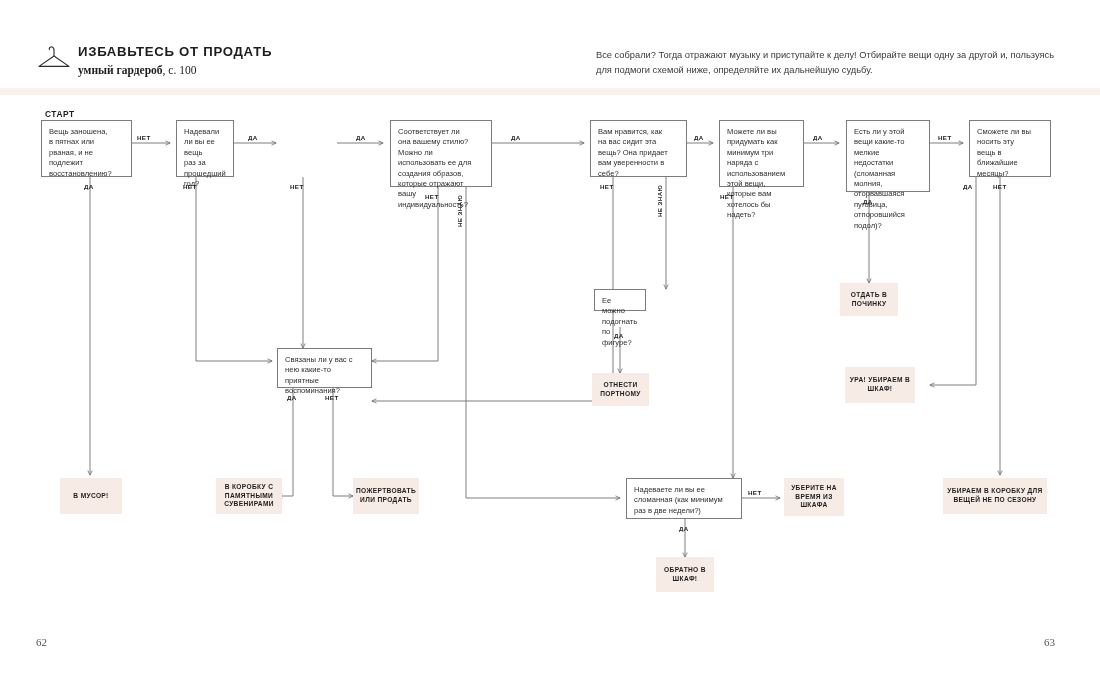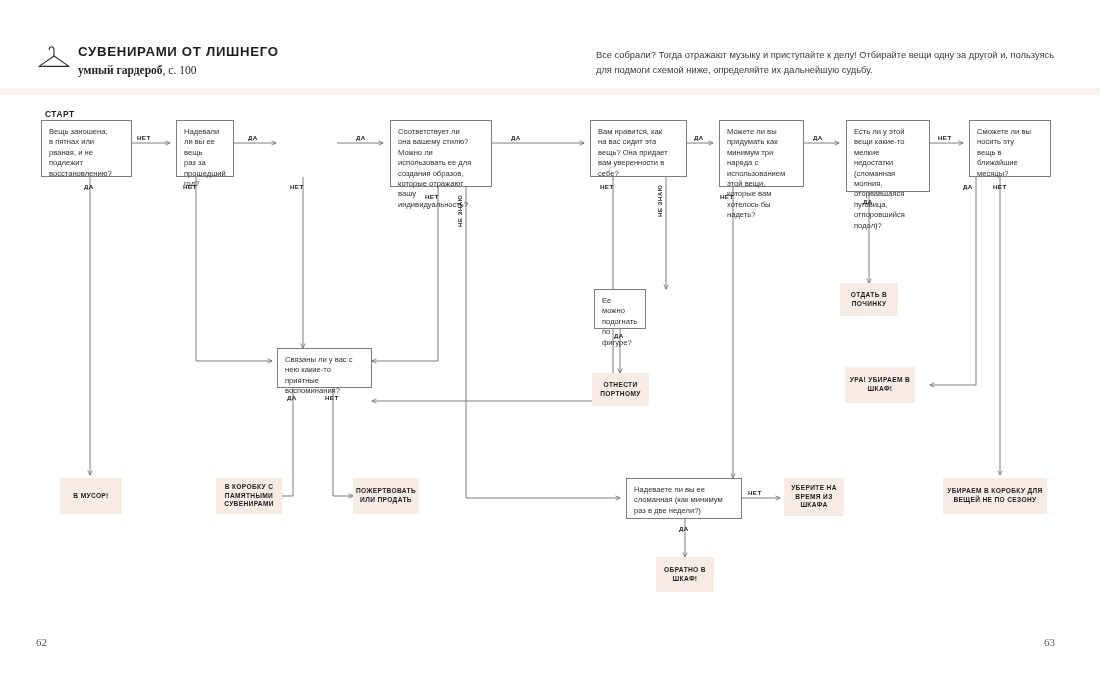--- a/index.html
+++ b/index.html
@@ -78,21 +78,21 @@
 <body>
 
 <div id="header">
 
   <svg id="hanger-icon" viewBox="0 0 36 28" fill="none" stroke="#2b2b2b" stroke-width="1.1">
     <path d="M18 12 C18 12 18 7 18 6 C18 3.4 15.8 2 14.2 3.2 C13.1 4 13.2 5.3 13.5 5.9"></path>
     <path d="M18 12 L3 22.4 L33 22.4 Z" stroke-linejoin="round"></path>
   </svg>
 
   <div id="title-block">
-    <div id="doc-title">СУВЕНИРАМИ ОТ ЛИШНЕГО</div>
+    <div id="doc-title">ИЗБАВЬТЕСЬ ОТ ПРОДАТЬ</div>
     <div id="doc-subtitle">
       <b>умный гардероб</b><span>, с. 100</span>
     </div>
   </div>
 
   <div id="intro">Все собрали? Тогда отражают музыку и приступайте к делу! Отбирайте вещи одну за другой и, пользуясь для подмоги схемой ниже, определяйте их дальнейшую судьбу.</div>
 </div>
 <div id="banner-strip"></div>
 
 <div class="folio" id="folio-left">62</div>
@@ -166,21 +166,21 @@
   <div class="node" style="left:390px; top:25px; width:102px; height:67px;">Соответствует ли она вашему стилю? Можно ли использовать ее для создания образов, которые отражают вашу индивидуальность?</div>
 
   <div class="node" style="left:590px; top:25px; width:97px; height:57px;">Вам нравится, как на вас сидит эта вещь? Она придает вам уверенности в себе?</div>
 
   <div class="node" style="left:719px; top:25px; width:85px; height:67px;">Можете ли вы придумать как минимум три наряда с использованием этой вещи, которые вам хотелось бы надеть?</div>
 
   <div class="node" style="left:846px; top:25px; width:84px; height:72px;">Есть ли у этой вещи какие-то мелкие недостатки (сломанная молния, оторвавшаяся пуговица, отпоровшийся подол)?</div>
 
   <div class="node" style="left:969px; top:25px; width:82px; height:57px;">Сможете ли вы носить эту вещь в ближайшие месяцы?</div>
 
-  <div class="node" style="left:594px; top:194px; width:52px; height:40px;">Ее можно подогнать по фигуре?</div>
+  <div class="node" style="left:594px; top:194px; width:52px; height:22px;">Ее можно подогнать по фигуре?</div>
 
   <div class="node" style="left:277px; top:253px; width:95px; height:40px;">Связаны ли у вас с нею какие-то приятные воспоминания?</div>
 
   <div class="node" style="left:626px; top:383px; width:116px; height:41px;">Надеваете ли вы ее сломанная (как минимум раз в две недели?)</div>
 
   <div class="term" style="left:60px; top:383px; width:62px; height:36px;">В МУСОР!</div>
 
   <div class="term" style="left:216px; top:383px; width:66px; height:36px;">В КОРОБКУ С ПАМЯТНЫМИ СУВЕНИРАМИ</div>
 
   <div class="term" style="left:353px; top:383px; width:66px; height:36px;">ПОЖЕРТВОВАТЬ ИЛИ ПРОДАТЬ</div>

